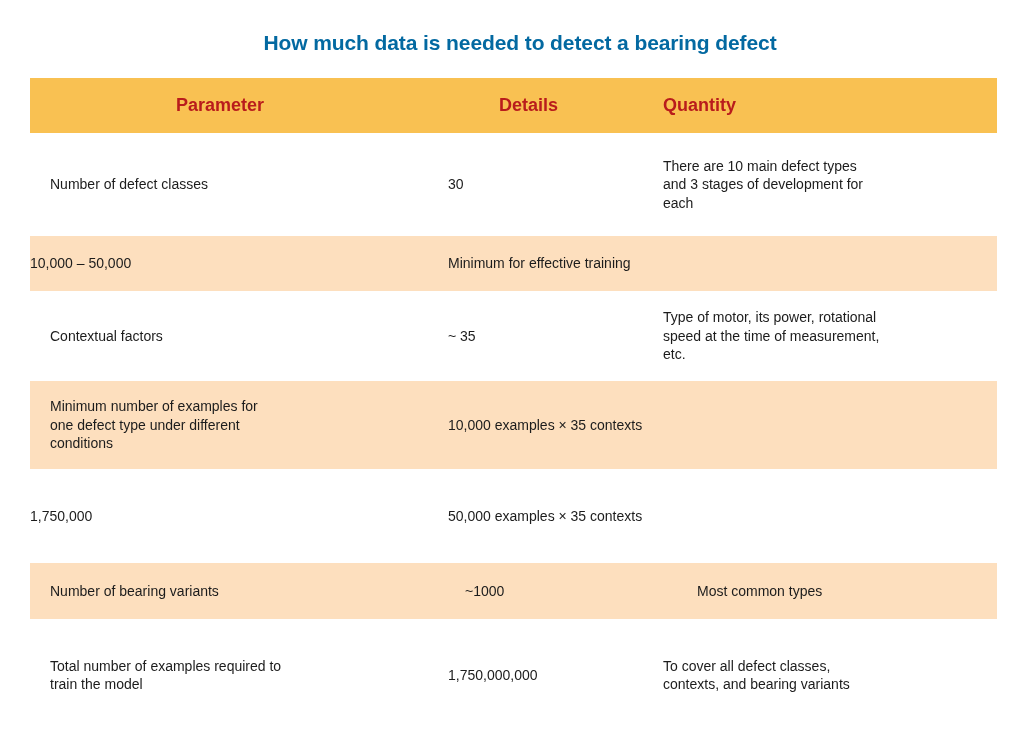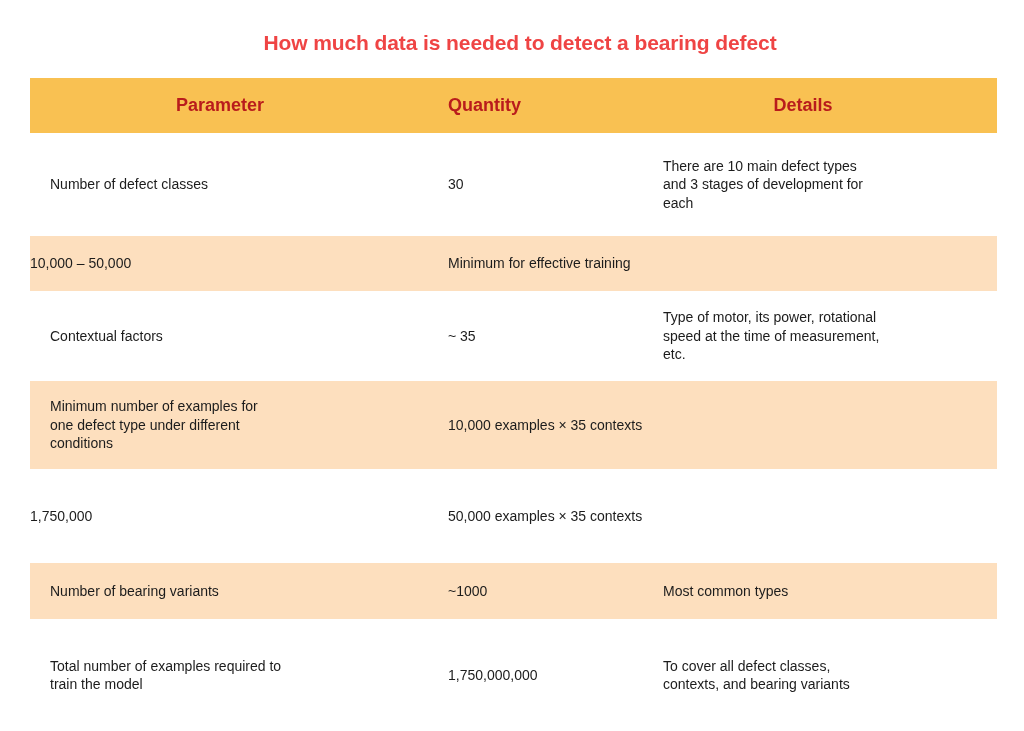--- a/index.html
+++ b/index.html
@@ -13,21 +13,21 @@
     font-family:"Liberation Sans","DejaVu Sans",sans-serif;
     color:var(--text);
     position:relative;
   }
   .page-title{
     position:absolute;
     top:31px;left:0;right:0;
     text-align:center;
     font-size:21px;
     font-weight:700;
-    color:#ef4444;
+    color:#0369a1;
     letter-spacing:-0.1px;
     margin-left:16px;
   }
   .data-table{
     position:absolute;
     left:30px;top:78px;
     width:967px;
   }
   .row{
     display:grid;
@@ -54,34 +54,34 @@
   .header-row .cell.param{justify-content:center;padding-left:0;padding-right:38px;}
   .header-row .cell.qty{justify-content:flex-start;}
   .header-row .cell.details{justify-content:center;padding-right:54px;}
 
   .hH{min-height:55px;}
   .h1{min-height:103px;}
   .h2{min-height:55px;}
   .h3{min-height:90px;}
   .h4{min-height:88px;}
   .h5{min-height:94px;}
-  .h6{min-height:56px;}
+  .h6{min-height:56px;gap:17px;}
   .h7{min-height:112px;}
 </style>
 </head>
 <body>
 
 <h1 class="page-title">How much data is needed to detect a bearing defect</h1>
 
 <div class="data-table">
 
   <div class="row header-row hH">
     <div class="cell param">Parameter</div>
+    <div class="cell details">Details</div>
     <div class="cell qty">Quantity</div>
-    <div class="cell details">Details</div>
   </div>
 
   <div class="row h1">
     <div class="cell param">Number of defect classes</div>
     <div class="cell qty">30</div>
     <div class="cell details">There are 10 main defect types
 and 3 stages of development for
 each</div>
   </div>
 

